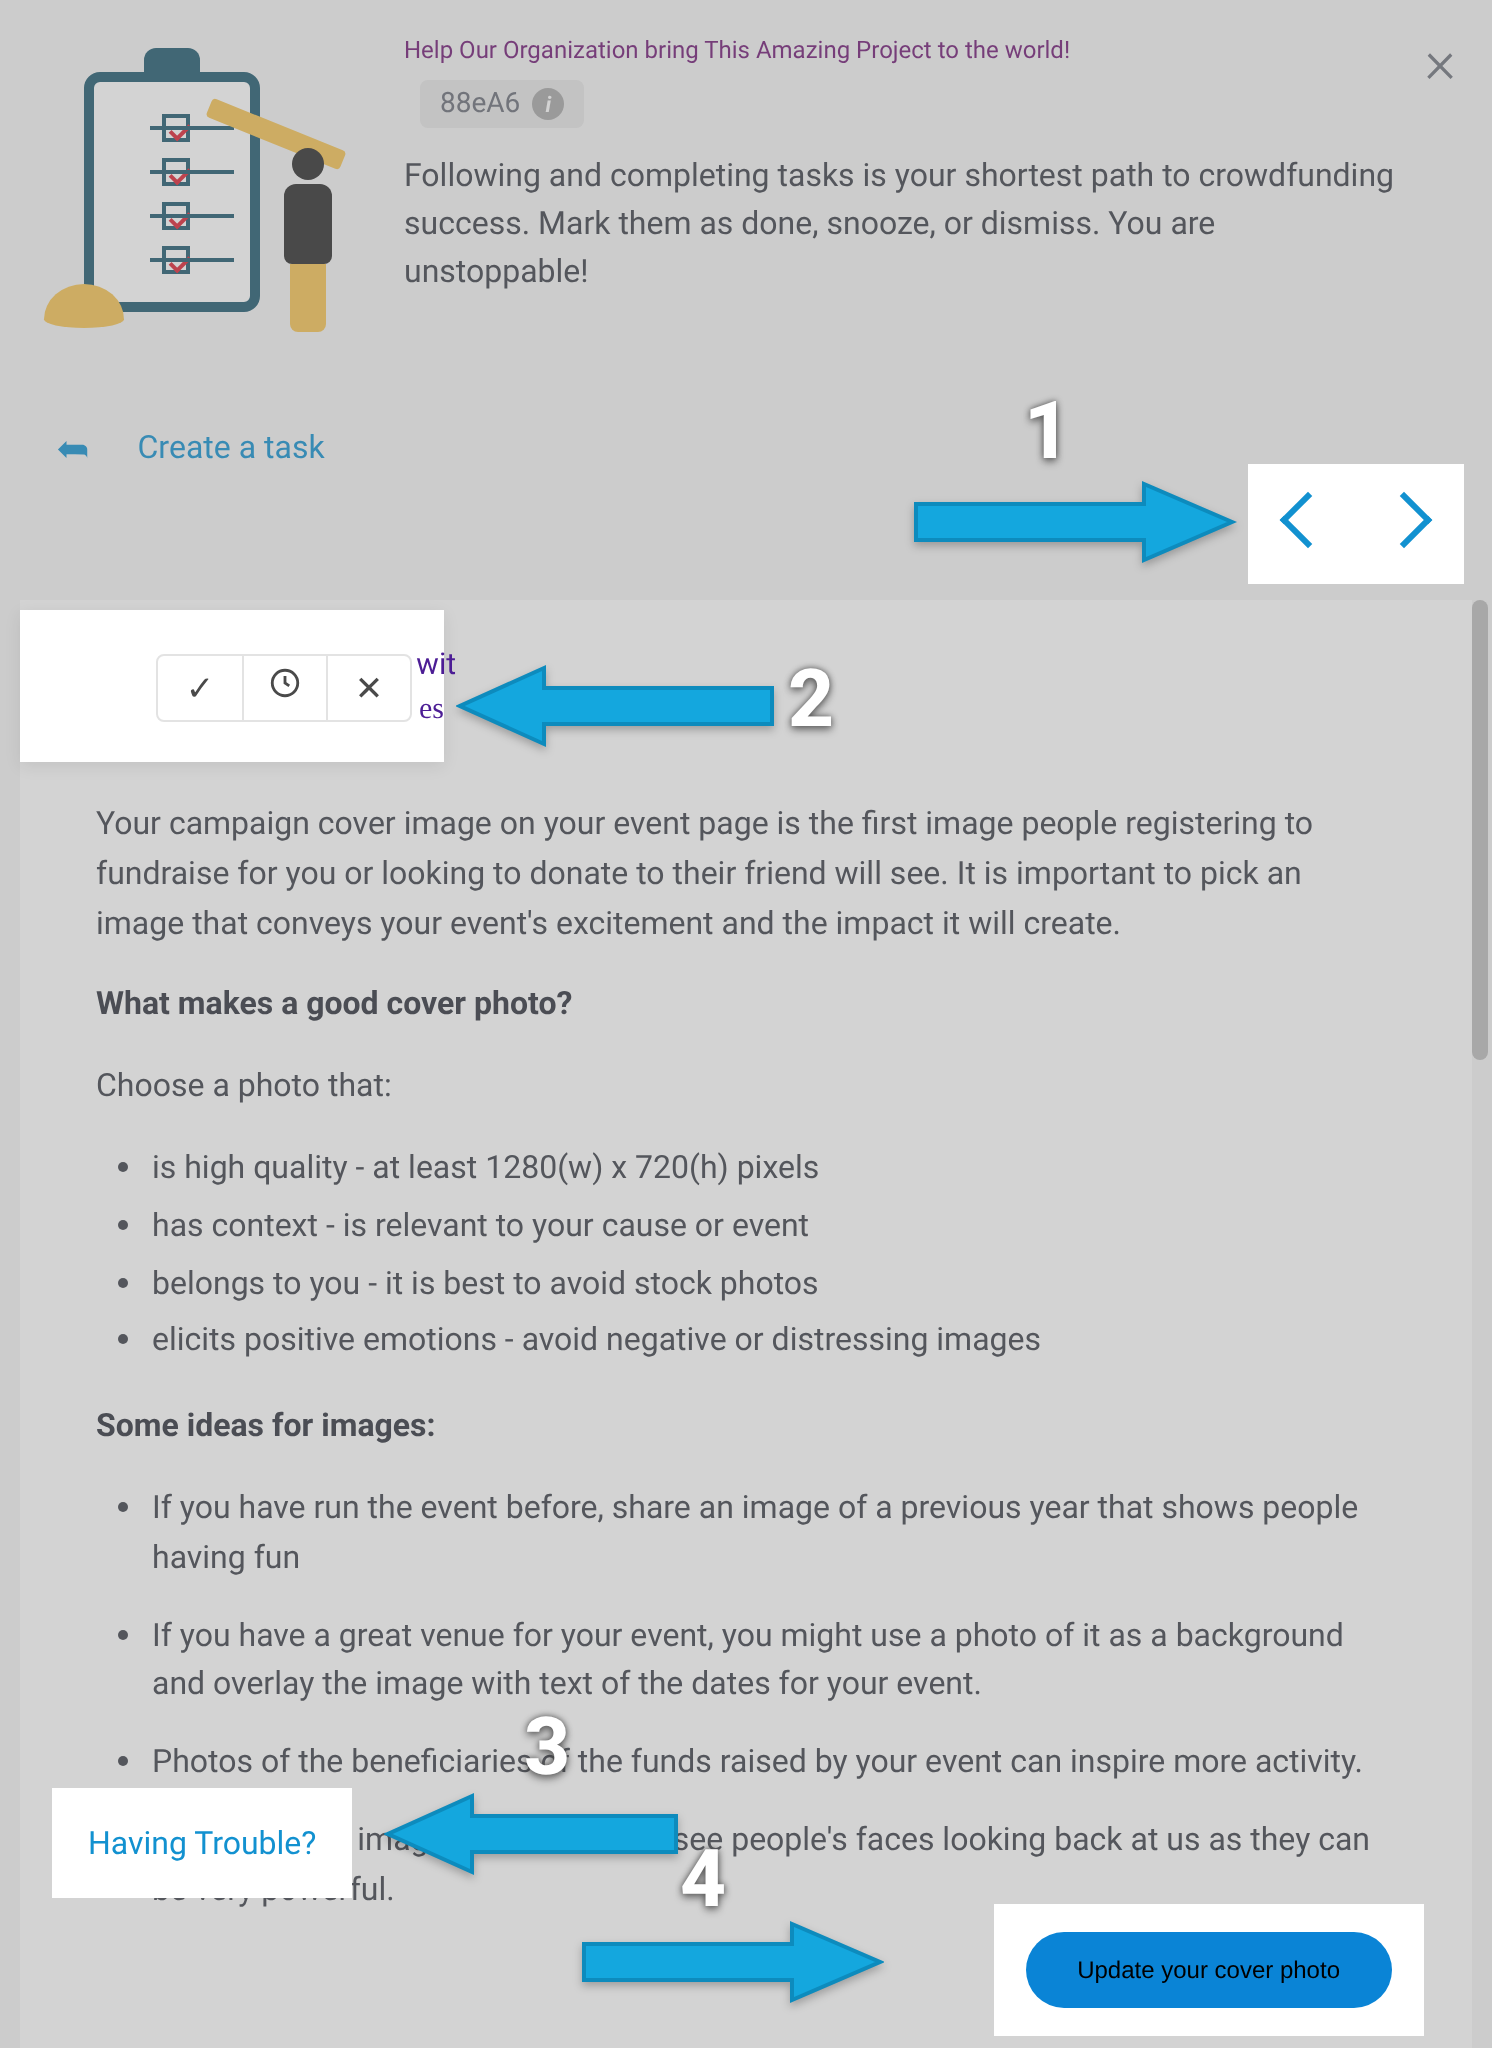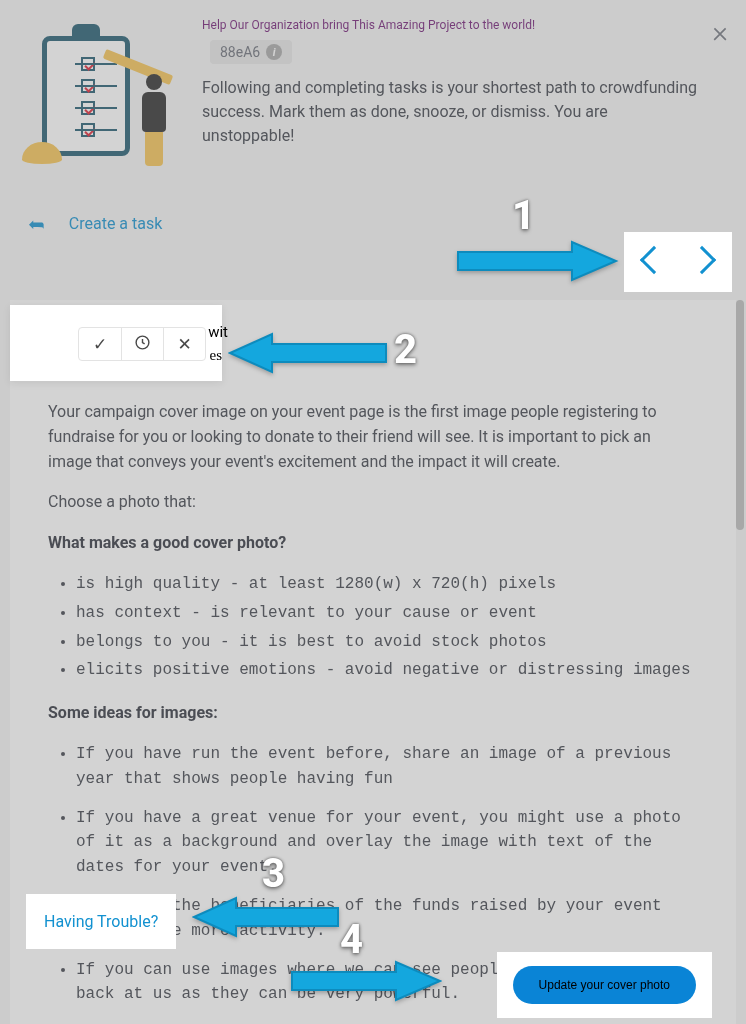--- a/index.html
+++ b/index.html
@@ -98,32 +98,32 @@
     background: #fff; padding: 22px 16px 20px;
     z-index: 70; box-shadow: 0 2px 8px rgba(0,0,0,0.08);
     display: flex; align-items: center; gap: 14px;
   }
   .pop-btns { display:flex; border:1px solid #e3e3e3; border-radius:4px; overflow:hidden; }
   .pop-btn {
     width: 42px; height: 32px; display:flex; align-items:center; justify-content:center;
     color: #4a4a4a; font-size: 17px; border-left:1px solid #e3e3e3;
   }
   .pop-btn:first-child { border-left: none; }
-  .pop-side { color:#000000; font-size:15px; }
+  .pop-side { color:#4c1d95; font-size:15px; }
 
   
   .content {
     position: absolute; left: 10px; right: 10px; top: 300px; bottom: 0;
     background: #fff; padding: 100px 38px 30px 38px;
     overflow: hidden;
     font-size: 16px; color: #3c4049; line-height: 1.55;
   }
   .content p { margin-bottom: 16px; }
   .content strong { font-weight: 700; color: #2e323c; }
-  .content ul { margin: 4px 0 18px 0; padding-left: 28px; font-family: Liberation Mono, monospace; }
+  .content ul { margin: 4px 0 18px 0; padding-left: 28px; }
   .content li { margin-bottom: 4px; }
   .content li.loose { margin-bottom: 14px; }
 
   .trouble-box {
     position: absolute; left: 26px; top: 894px;
     background: #fff; padding: 18px 18px; z-index: 70;
   }
   .trouble-link { color: #1291d0; font-size: 16px; cursor: pointer; }
 
   .cta-wrap {
@@ -184,22 +184,22 @@
     </div>
   </div>
 
   <div class="tabbar">
     <span class="reply-icon">➦</span>
     <span class="tab-link">Create a task</span>
   </div>
 
   <div class="content">
     <p>Your campaign cover image on your event page is the first image people registering to fundraise for you or looking to donate to their friend will see. It is important to pick an image that conveys your event's excitement and the impact it will create.</p>
+    <p><strong>What makes a good cover photo?</strong></p>
     <p>Choose a photo that:</p>
-    <p><strong>What makes a good cover photo?</strong></p>
     <ul>
       <li>is high quality - at least 1280(w) x 720(h) pixels</li>
       <li>has context - is relevant to your cause or event</li>
       <li>belongs to you - it is best to avoid stock photos</li>
       <li>elicits positive emotions  - avoid negative or distressing images</li>
     </ul>
     <p><strong>Some ideas for images:</strong></p>
     <ul>
       <li class="loose">If you have run the event before, share an image of a previous year that shows people having fun</li>
       <li class="loose">If you have a great venue for your event, you might use a photo of it as a background and overlay the image with text of the dates for your event.</li>

